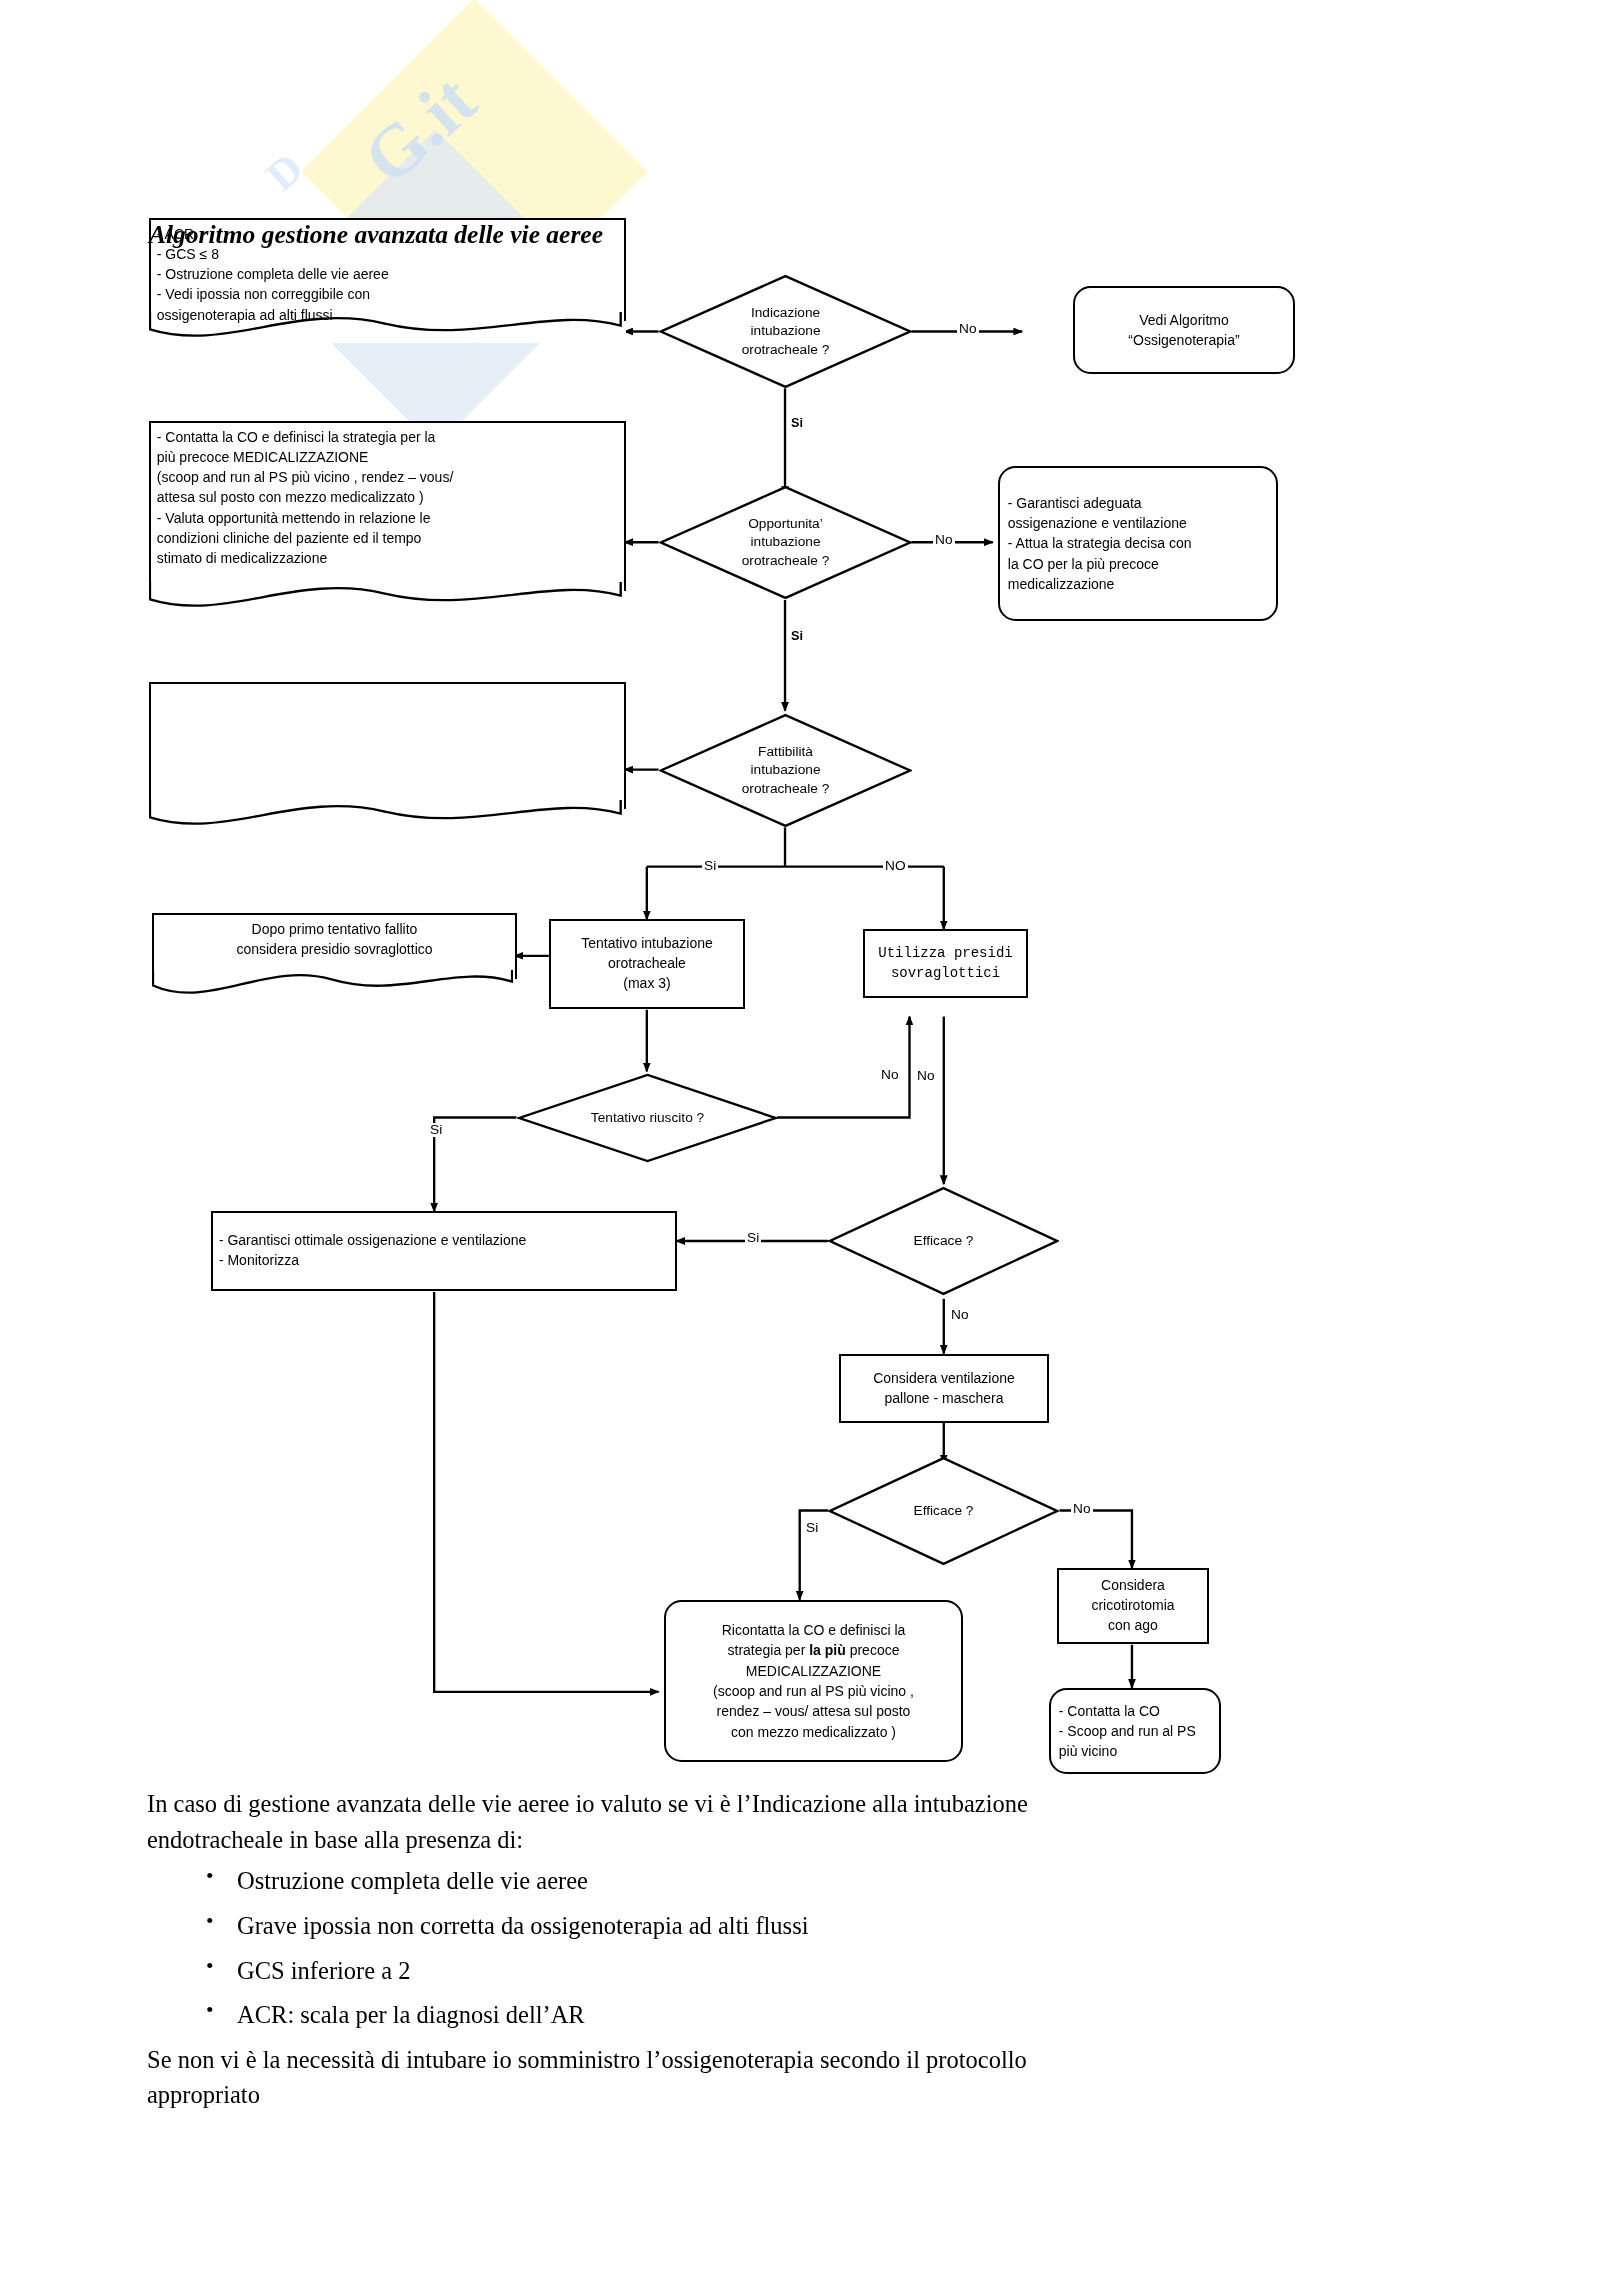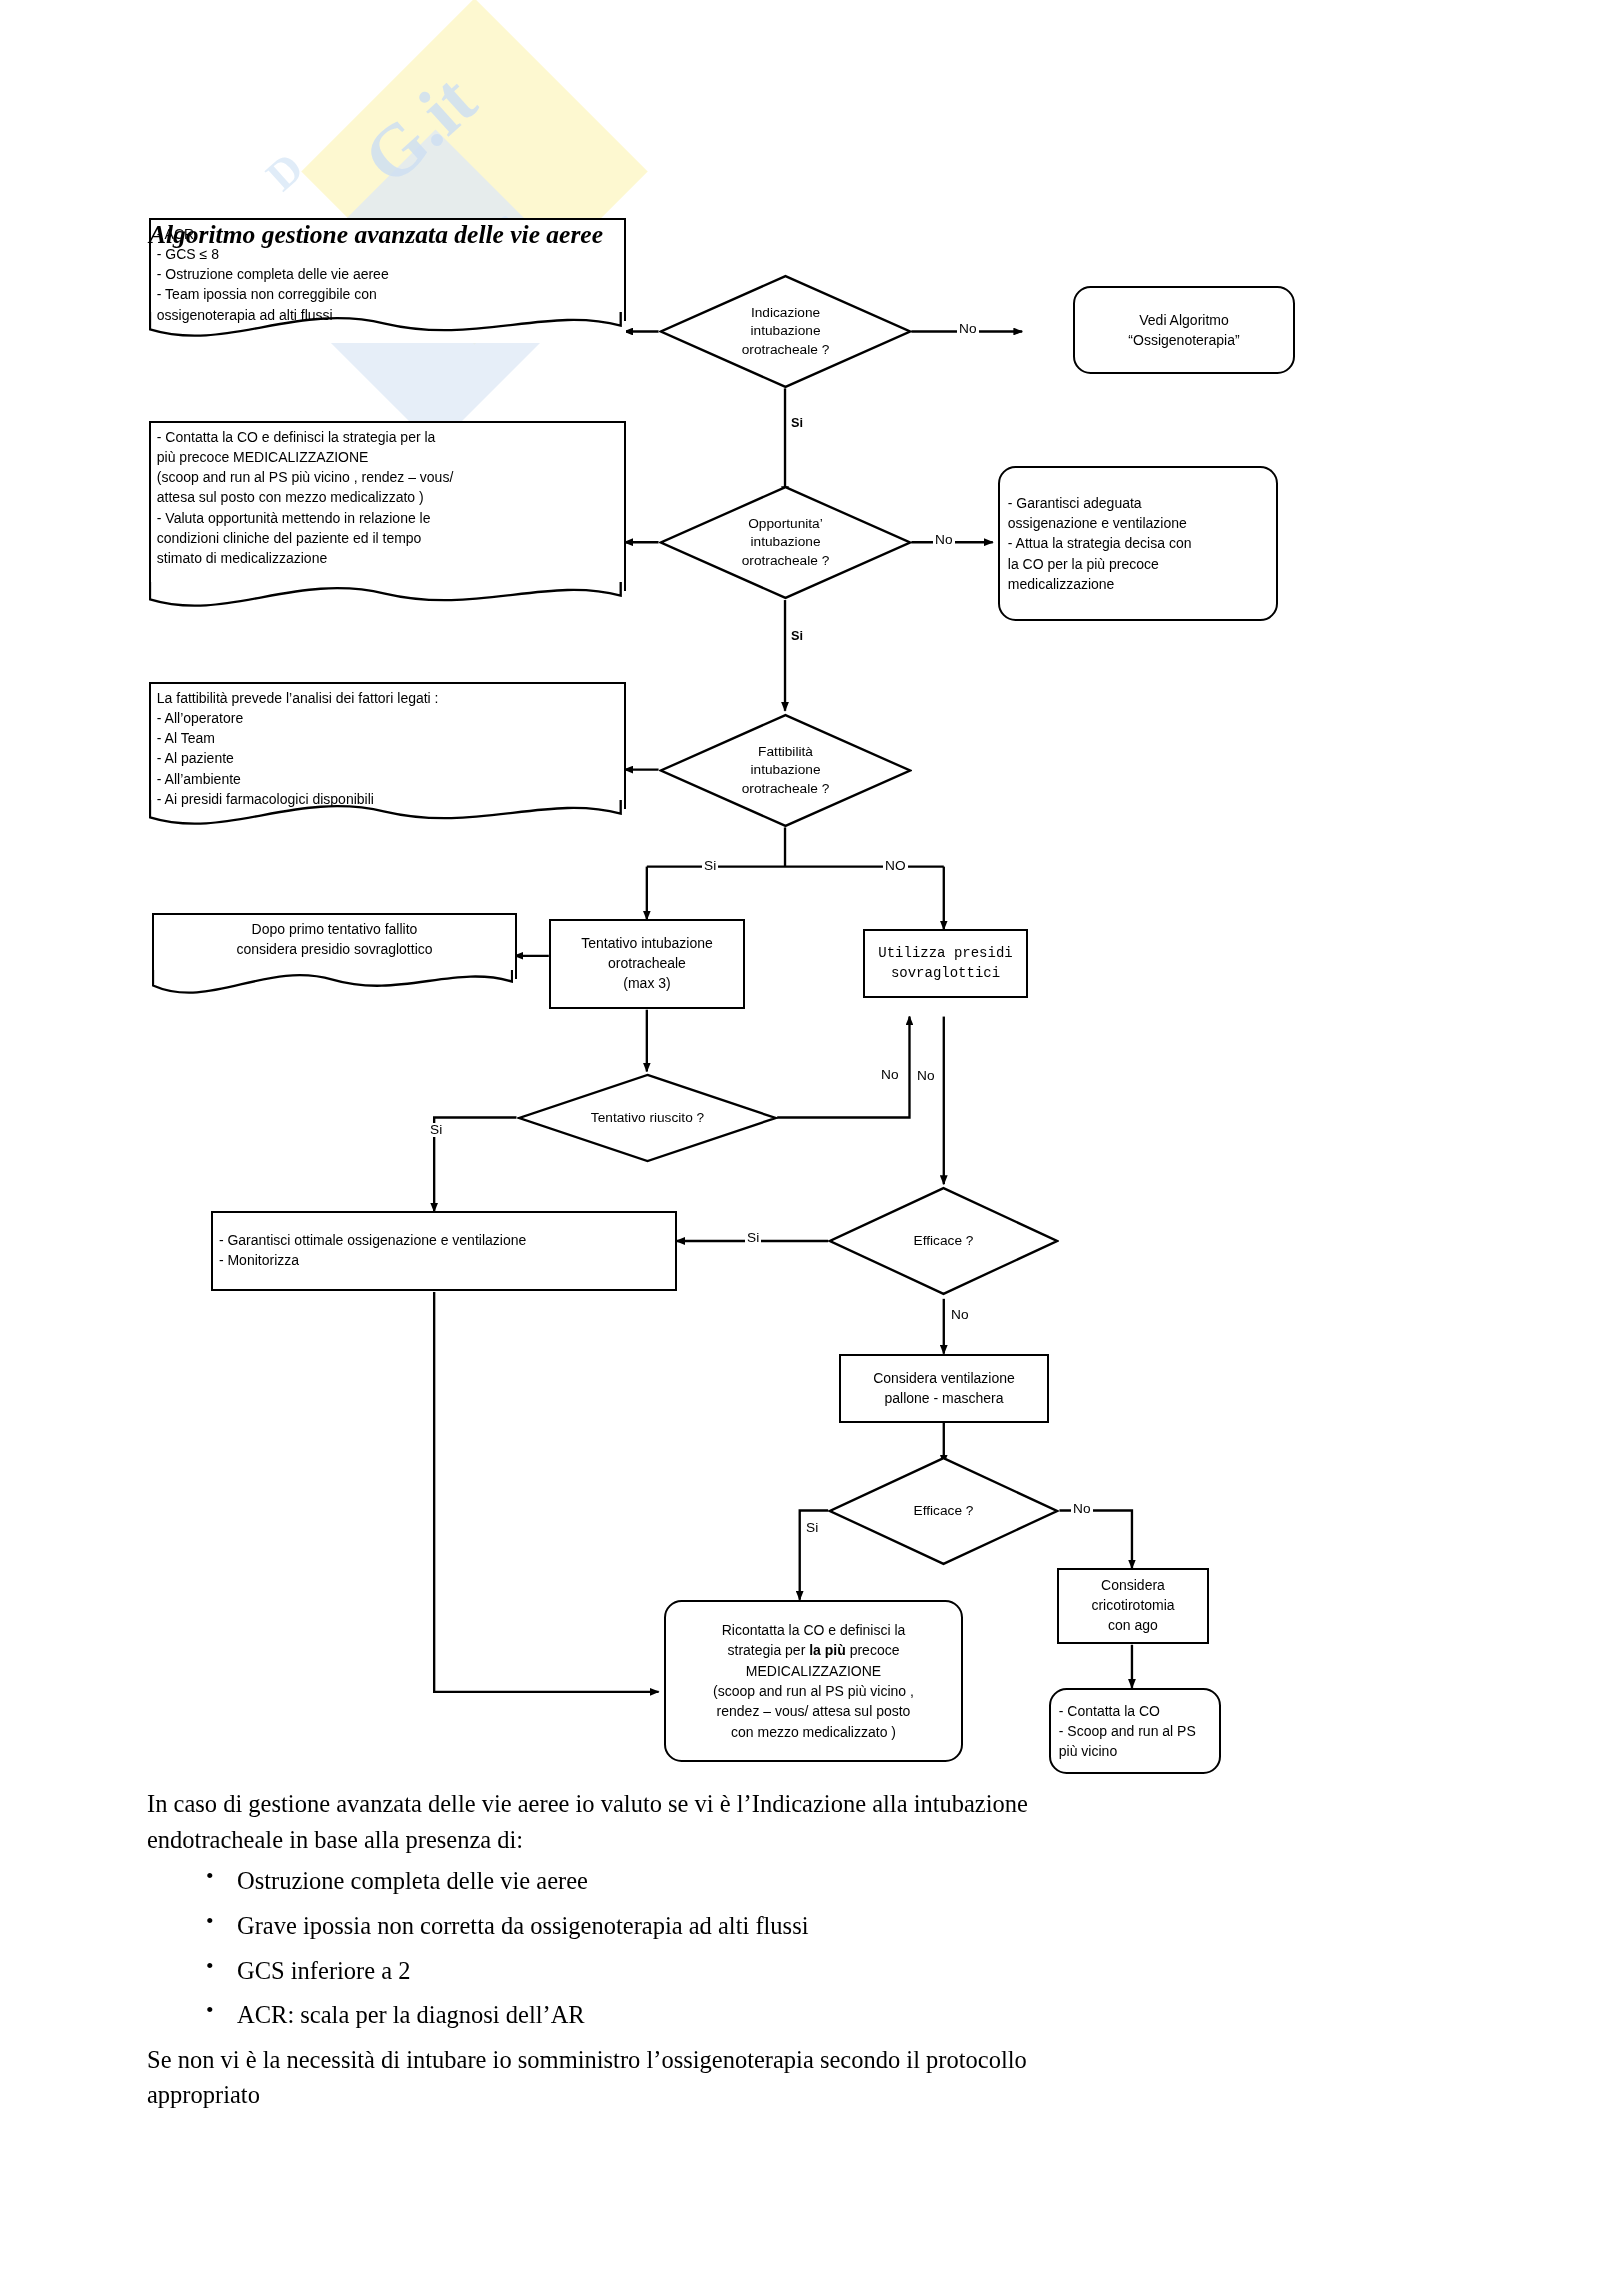--- a/index.html
+++ b/index.html
@@ -125,21 +125,21 @@
 
 <div class="node doc" style="left:149px;top:218px;width:477px;height:125px;">
   <div class="body"></div>
   <svg class="wave" viewBox="0 0 487 34" preserveAspectRatio="none">
     <path d="M1,2 L1,20 C80,44 150,-8 243,14 C336,36 410,-4 486,16 L486,2" fill="#fff" stroke="#000" stroke-width="2.4"></path>
   </svg>
   <div class="txt">
     <div>- ACR</div>
     <div>- GCS ≤  8</div>
     <div>- Ostruzione completa delle vie aeree</div>
-    <div>- Team ipossia non correggibile con</div>
+    <div>- Vedi ipossia non correggibile con</div>
     <div>ossigenoterapia ad alti flussi</div>
   </div>
 </div>
 
 <div class="diamond-node" style="left:659px;top:274px;width:253px;height:115px;">
   <svg width="253" height="115" viewBox="0 0 258 117">
     <polygon points="129,2 256,58.5 129,115 2,58.5" fill="#fff" stroke="#000" stroke-width="2.4"></polygon>
   </svg>
   <div class="dtxt">
     <div>Indicazione</div>
@@ -194,28 +194,20 @@
     <div>  la CO per la più precoce</div>
     <div>  medicalizzazione</div>
   </div>
 </div>
 
 <div class="node doc" style="left:149px;top:682px;width:477px;height:149px;">
   <div class="body"></div>
   <svg class="wave" viewBox="0 0 487 34" preserveAspectRatio="none">
     <path d="M1,2 L1,20 C80,44 150,-8 243,14 C336,36 410,-4 486,16 L486,2" fill="#fff" stroke="#000" stroke-width="2.4"></path>
   </svg>
-  <div class="txt">
-    <div>La fattibilità prevede l’analisi dei fattori legati     :</div>
-    <div>- All’operatore</div>
-    <div>- Al Team</div>
-    <div>- Al paziente</div>
-    <div>- All’ambiente</div>
-    <div>- Ai presidi farmacologici disponibili</div>
-  </div>
 </div>
 
 <div class="diamond-node" style="left:659px;top:713px;width:253px;height:115px;">
   <svg width="253" height="115" viewBox="0 0 258 117">
     <polygon points="129,2 256,58.5 129,115 2,58.5" fill="#fff" stroke="#000" stroke-width="2.4"></polygon>
   </svg>
   <div class="dtxt">
     <div>Fattibilità</div>
     <div>intubazione</div>
     <div>orotracheale ?</div>

